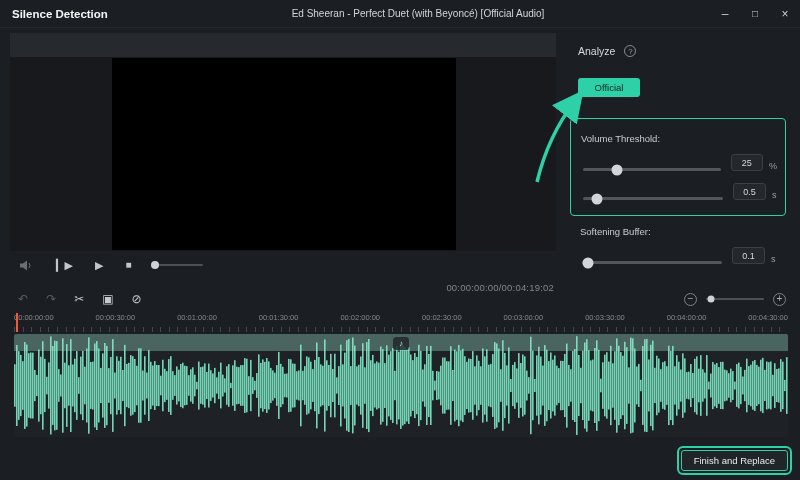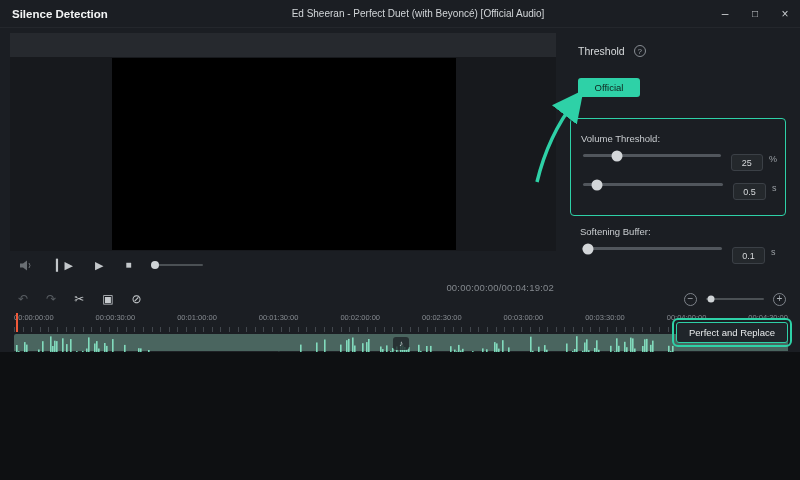--- a/index.html
+++ b/index.html
@@ -1,18 +1,18 @@
 <!DOCTYPE html>
 <html style="--accent: #2ed1a7;"><head>
 <meta charset="utf-8">
 <style>
   :root{ --accent:#2ed1a7; --wave:#74d6b6; }
   *{box-sizing:border-box; margin:0; padding:0;}
   body{background:#0e1012; font-family:"Liberation Sans", sans-serif;}
-  .app{position:relative; width:800px; height:352px; background:#1b1e23; color:#e8eaec; overflow:hidden;text-decoration:underline;}
+  .app{position:relative; width:800px; height:480px; background:#1b1e23; color:#e8eaec; overflow:hidden;text-decoration:underline;}
 
   
   .titlebar{position:absolute; left:0; top:0; width:800px; height:28px; display:flex; align-items:center; border-bottom:1px solid #24272c; background:#1b1e23;}
   .app-title{font-size:11.5px; font-weight:bold; padding-left:12px; color:#f3f5f6;}
   .media-title{position:absolute; left:50%; transform:translateX(-50%); font-size:10px; color:#d2d6d9; white-space:nowrap;padding-left:36px;}
   .win-controls{margin-left:auto; display:flex;}
   .win-btn{width:30px; height:28px; display:flex; align-items:center; justify-content:center; font-size:12px; color:#c9cdd0; cursor:pointer;}
   .win-btn.max{font-size:10px;}
 
   
@@ -28,21 +28,21 @@
   .mini-slider{position:relative; width:52px; height:2px; background:#4b5054; border-radius:2px; margin-left:20px; cursor:pointer;}
   .mini-slider .dot{position:absolute; top:50%; transform:translate(-50%,-50%); width:8px; height:8px; border-radius:50%; background:#cfd3d6;}
   .timecode{margin-left:auto; font-size:9.5px; color:#83888d; padding-right:2px; letter-spacing:.2px;margin-top:44px;}
 
   
   .settings-row{position:absolute; left:578px; top:45px; display:flex; align-items:center; gap:9px; font-size:10.5px; color:#d8dbdd;}
   .q-icon{width:12px; height:12px; border:1px solid #878c92; border-radius:50%; color:#9aa0a5; font-size:8px; display:flex; align-items:center; justify-content:center; cursor:pointer;}
   .analyze-btn{position:absolute; left:578px; top:78px; width:62px; height:19px; background:var(--accent); border:none; border-radius:3px; color:#0f241d; font-size:9.5px; font-family:inherit; cursor:pointer;}
   .param-box{position:absolute; left:570px; top:118px; width:216px; height:98px; border:1.5px solid var(--accent); border-radius:4px; padding:14px 8px 0 10px;}
   .param-label{font-size:9.5px; color:#c9cdd0;}
-  .slider-row{display:flex; align-items:flex-start; margin:10px 0 12px 2px;}
+  .slider-row{display:flex; align-items:flex-end; margin:10px 0 12px 2px;}
   .track-line{position:relative; width:140px; height:3px; background:#51565c; border-radius:2px; cursor:pointer;}
   .knob{position:absolute; top:50%; transform:translate(-50%,-50%); width:11px; height:11px; border-radius:50%; background:#d3d6d9; cursor:pointer;}
   .val-box{margin-left:10px; width:33px; height:17px; background:#24282c; border:1px solid #3b4046; border-radius:3px; font-size:9px; color:#d6d9db; display:flex; align-items:center; justify-content:center;}
   .unit{margin-left:6px; font-size:9px; color:#9ba0a5;}
   .softening{position:absolute; left:570px; top:226px; width:216px; padding:0 8px 0 10px;}
 
   
   .arrow-overlay{position:absolute; left:0; top:0; width:800px; height:480px; pointer-events:none;}
 
   
@@ -103,21 +103,21 @@
     <span class="p-icon">▎▶</span>
     <span class="p-icon">▶</span>
     <span class="p-icon stop">■</span>
     <div class="mini-slider">
       <span class="dot" style="left:6%;"></span>
     </div>
     <span class="timecode">00:00:00:00/00:04:19:02</span>
   </div>
 
   <div class="settings-row">
-    <span>Threshold</span>
+    <span>Analyze</span>
     <span class="q-icon">?</span>
   </div>
 
   <button class="analyze-btn">Official</button>
 
   <div class="param-box">
     <div>
       <div class="param-label">Volume Threshold:</div>
       <div class="slider-row">
         <div class="track-line">
@@ -569,21 +569,21 @@
           <rect x="768" y="27.7" width="1.6" height="47.5"></rect>
           <rect x="770" y="45.9" width="1.6" height="11.2"></rect>
           <rect x="772" y="23.2" width="1.6" height="56.7"></rect>
         </g>
       </svg>
     <div class="clip-top"></div>
     <div class="audio-badge">♪</div>
   </div>
 
   <div class="finish-wrap">
-    <button class="finish-btn">Perfect and Replace</button>
+    <button class="finish-btn">Finish and Replace</button>
   </div>
 
   <svg class="arrow-overlay">
     <defs>
       <marker id="ah" markerWidth="9" markerHeight="9" refX="5" refY="4.5" orient="auto">
         <path d="M0,0 L9,4.5 L0,9 z" fill="#2ed1a7"></path>
       </marker>
     </defs>
     <path d="M537,182 Q548,136 575,101" stroke="#2ed1a7" stroke-width="3.5" fill="none" marker-end="url(#ah)"></path>
   </svg>

